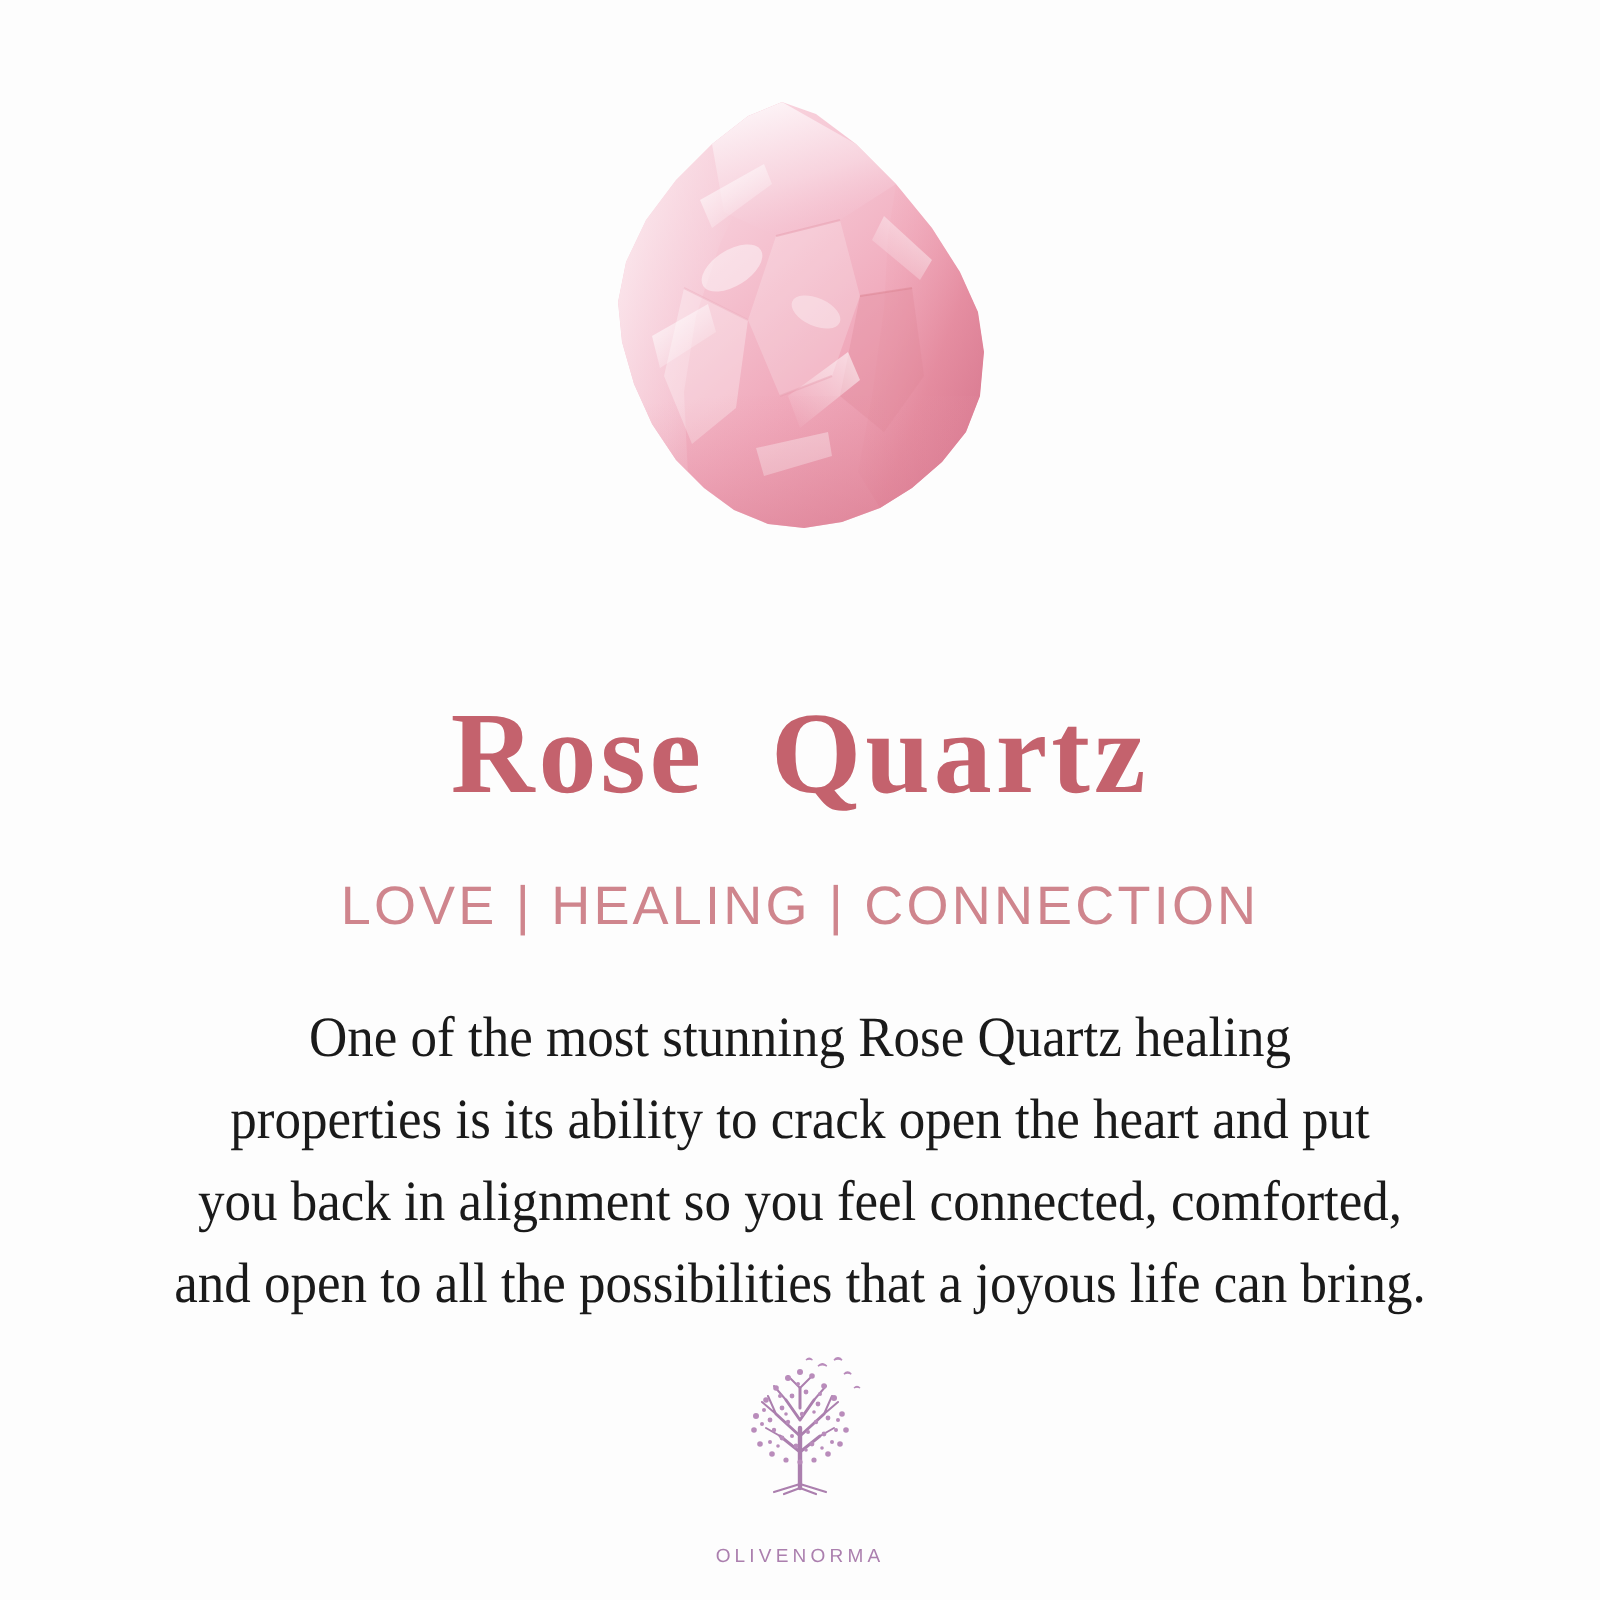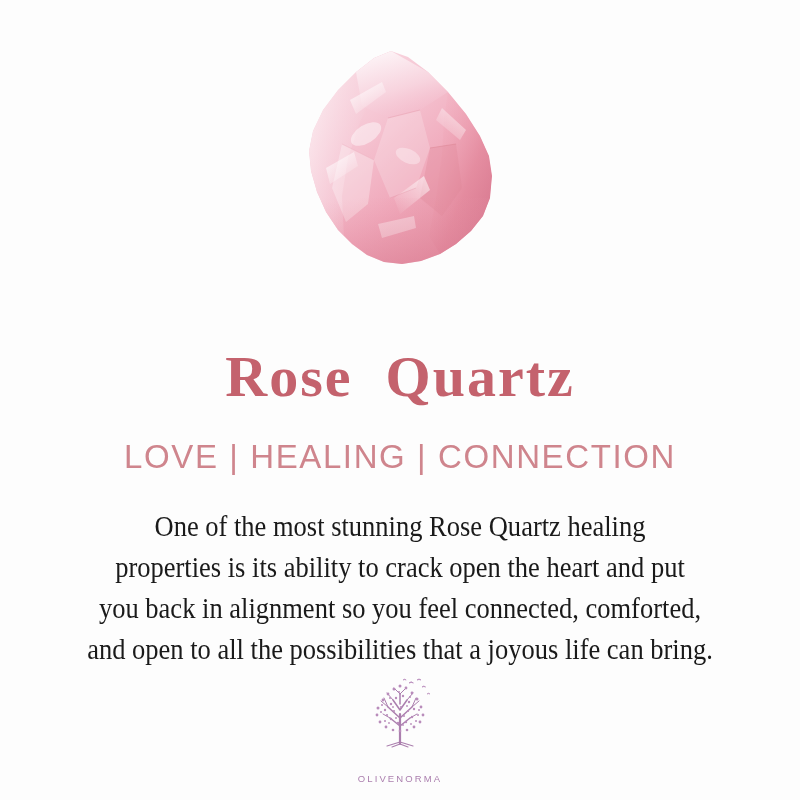--- a/index.html
+++ b/index.html
@@ -48,21 +48,21 @@
     letter-spacing: 2px;
     margin: 48px 0 0 0;
     text-align: center;
     white-space: pre;
   }
 
   
   .subtitle {
     font-family: "Liberation Sans", sans-serif;
     font-weight: 300;
-    font-size: 33px;
+    font-size: 27px;
     color: #cf858d;
     letter-spacing: 1.6px;
     margin: 32px 0 0 0;
     text-align: center;
     white-space: pre;
   }
 
   
   .body-copy {
     margin: 30px 0 0 0;

